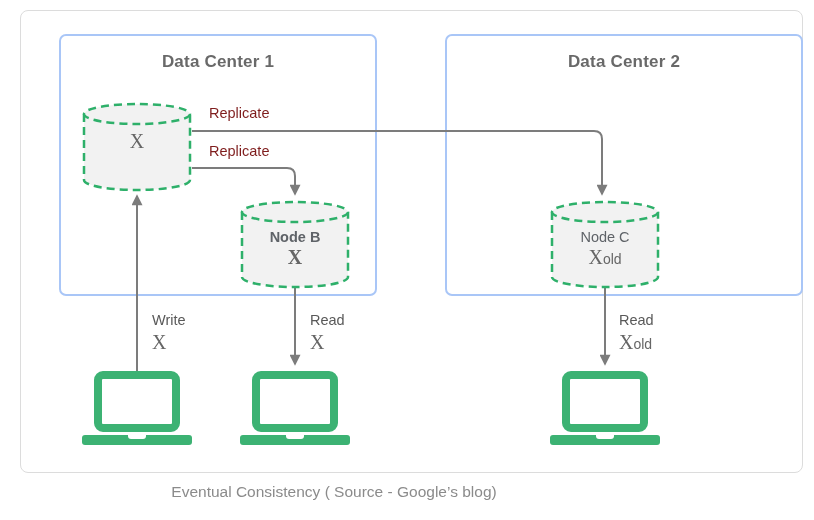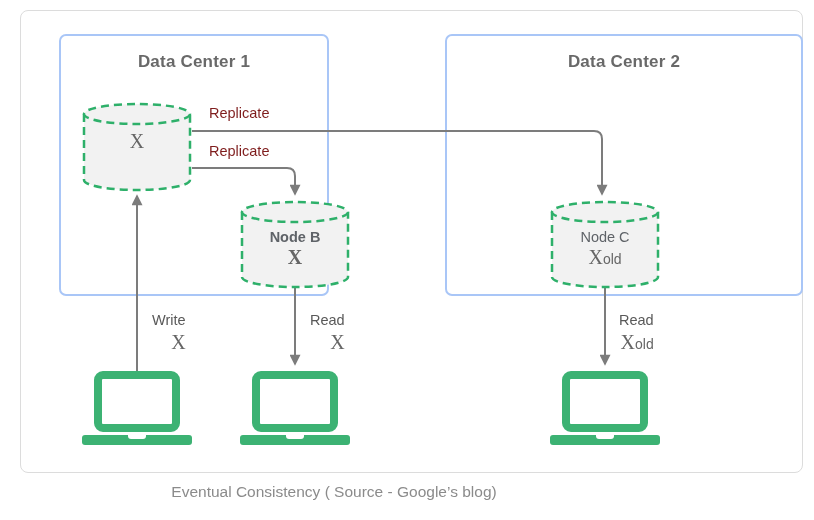--- a/index.html
+++ b/index.html
@@ -9,36 +9,36 @@
   }
   .outer-box{
     position:absolute;left:20px;top:10px;width:781px;height:461px;
     background:#ffffff;border:1px solid #dcdcdc;border-radius:8px;
   }
   .dc-box{
     position:absolute;top:34px;height:262px;
     border:2px solid #a9c6f7;border-radius:7px;background:transparent;
     box-sizing:border-box;
   }
-  .dc1{left:59px;width:270px;}
+  .dc1{left:59px;width:318px;}
   .dc2{left:445px;width:358px;}
   .dc-title{
     text-align:center;margin-top:16px;
     font-size:17px;font-weight:700;color:#696969;letter-spacing:.2px;
   }
   svg.layer{position:absolute;left:0;top:0;pointer-events:none;}
   .node-label{
     position:absolute;width:106px;text-align:center;color:#5f6368;
   }
   .node-name{font-size:14.5px;line-height:18px;}
   .node-value{font-family:"Liberation Serif", serif;font-size:20px;line-height:23px;color:#666;}
   .node-value .suffix,.edge-value .suffix{
     font-family:Liberation Sans, sans-serif;font-size:14px;
   }
-  .edge-label{position:absolute;color:#595959;font-size:14.5px;line-height:20px;text-align:right;}
+  .edge-label{position:absolute;color:#595959;font-size:14.5px;line-height:20px;}
   .edge-action{display:block;}
   .edge-value{
     display:block;font-family:"Liberation Serif", serif;font-size:20px;
     line-height:24px;color:#666;
   }
   .replicate-label{position:absolute;color:#7f1d1d;font-size:14.5px;}
   .laptop{position:absolute;width:110px;}
   .laptop .screen{
     margin:0 auto;width:86px;height:61px;box-sizing:border-box;
     border:8px solid #3cb273;border-radius:9px;background:#ffffff;

